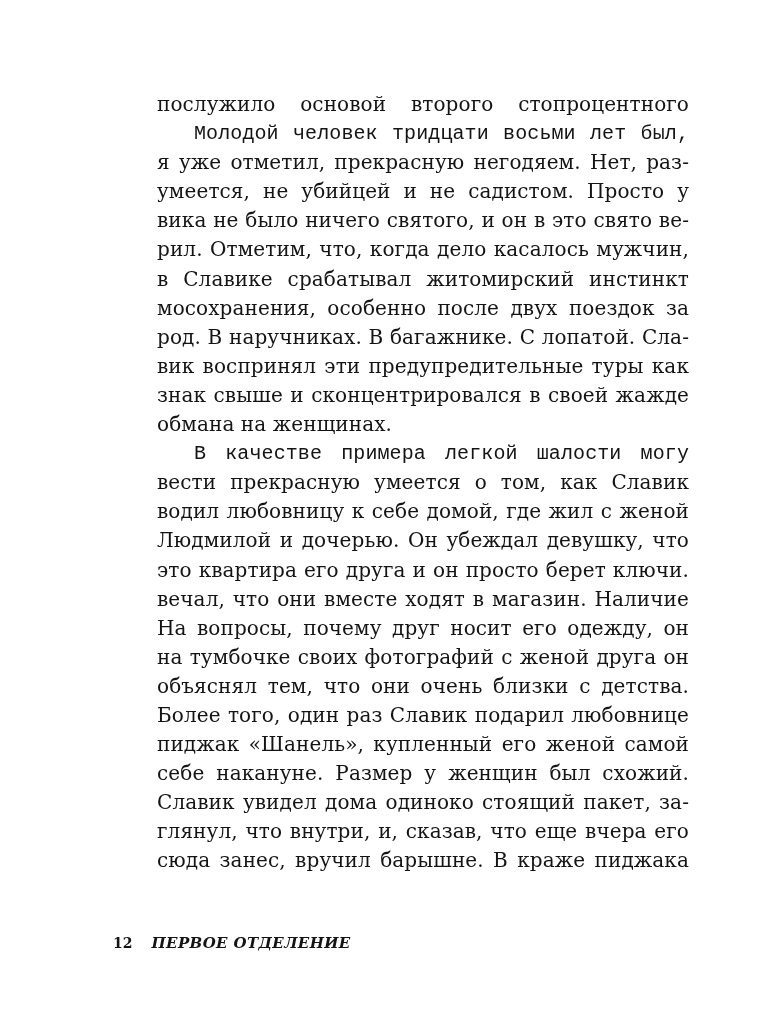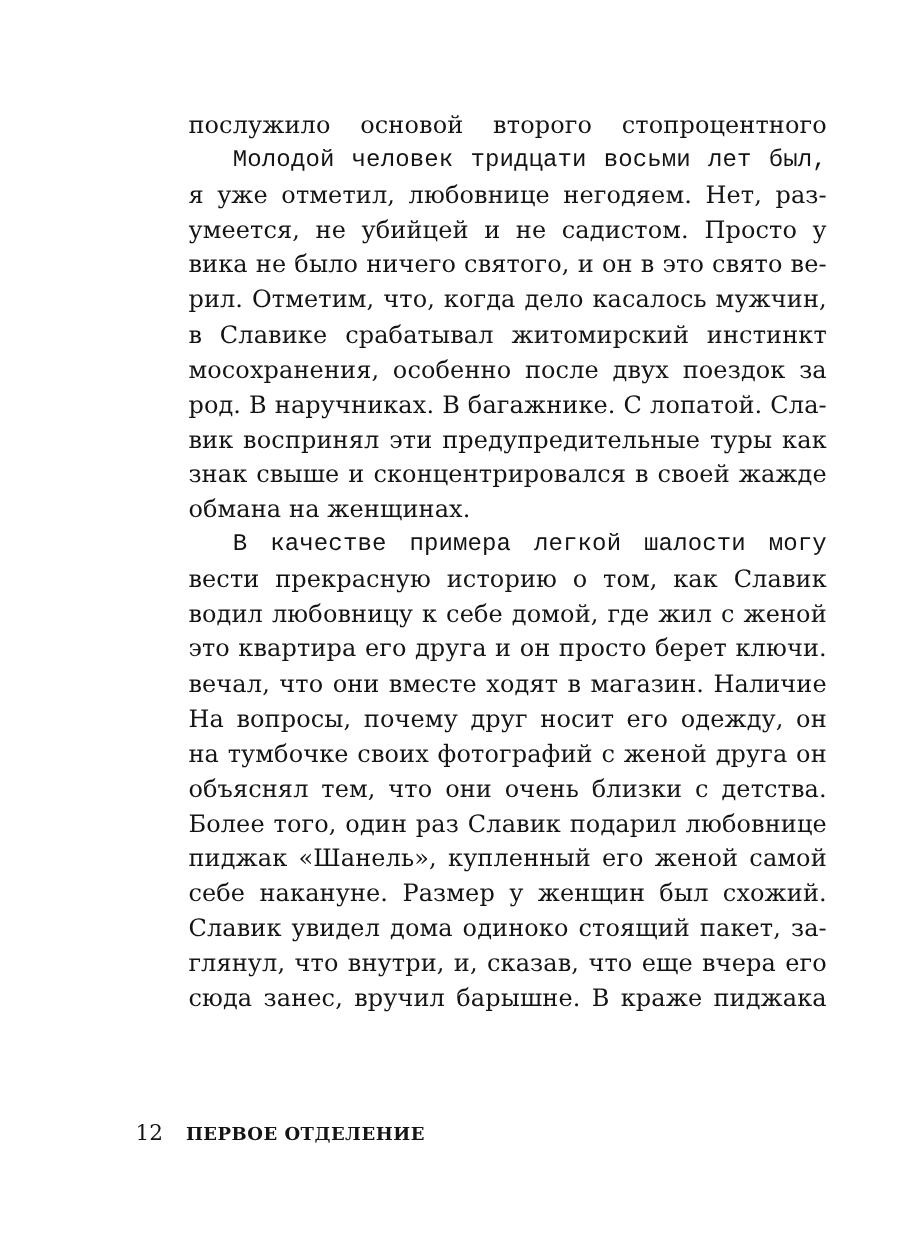--- a/index.html
+++ b/index.html
@@ -39,50 +39,52 @@
   }
   .footer {
     position: absolute;
     left: 113px;
     top: 934px;
     display: flex;
     align-items: baseline;
     gap: 19px;
   }
   .pageno {
-    font-weight: normal;
-    font-size: 18px;
+    font-weight: bold;
+    font-size: 14px;
   }
   .running {
+    font-style: italic;
     font-weight: bold;
     font-size: 15px;
     letter-spacing: 0.4px;
   }
 </style>
 </head>
 <body>
 
 <div class="page">
 
   <main class="text-block">
     <p class="line">послужило основой второго стопроцентного каче-</p>
     <p class="line indent">Молодой человек тридцати восьми лет был, как</p>
-    <p class="line">я уже отметил, любовнице негодяем. Нет, раз-</p>
+    <p class="line">я уже отметил, прекрасную негодяем. Нет, раз-</p>
     <p class="line">умеется, не убийцей и не садистом. Просто у Сла-</p>
     <p class="line">вика не было ничего святого, и он в это свято ве-</p>
     <p class="line">рил. Отметим, что, когда дело касалось мужчин,</p>
     <p class="line">в Славике срабатывал житомирский инстинкт са-</p>
     <p class="line">мосохранения, особенно после двух поездок за го-</p>
     <p class="line">род. В наручниках. В багажнике. С лопатой. Сла-</p>
     <p class="line">вик воспринял эти предупредительные туры как</p>
     <p class="line">знак свыше и сконцентрировался в своей жажде</p>
     <p class="line par-end">обмана на женщинах.</p>
     <p class="line indent">В качестве примера легкой шалости могу при-</p>
-    <p class="line">вести прекрасную историю о том, как Славик</p>
+    <p class="line">вести прекрасную умеется о том, как Славик</p>
     <p class="line">водил любовницу к себе домой, где жил с женой</p>
+    <p class="line">Людмилой и дочерью. Он убеждал девушку, что</p>
     <p class="line">это квартира его друга и он просто берет ключи.</p>
     <p class="line">вечал, что они вместе ходят в магазин. Наличие</p>
     <p class="line">На вопросы, почему друг носит его одежду, он от-</p>
     <p class="line">на тумбочке своих фотографий с женой друга он</p>
     <p class="line">объяснял тем, что они очень близки с детства.</p>
     <p class="line">Более того, один раз Славик подарил любовнице</p>
     <p class="line">пиджак «Шанель», купленный его женой самой</p>
     <p class="line">себе накануне. Размер у женщин был схожий.</p>
     <p class="line">Славик увидел дома одиноко стоящий пакет, за-</p>
     <p class="line">глянул, что внутри, и, сказав, что еще вчера его</p>

